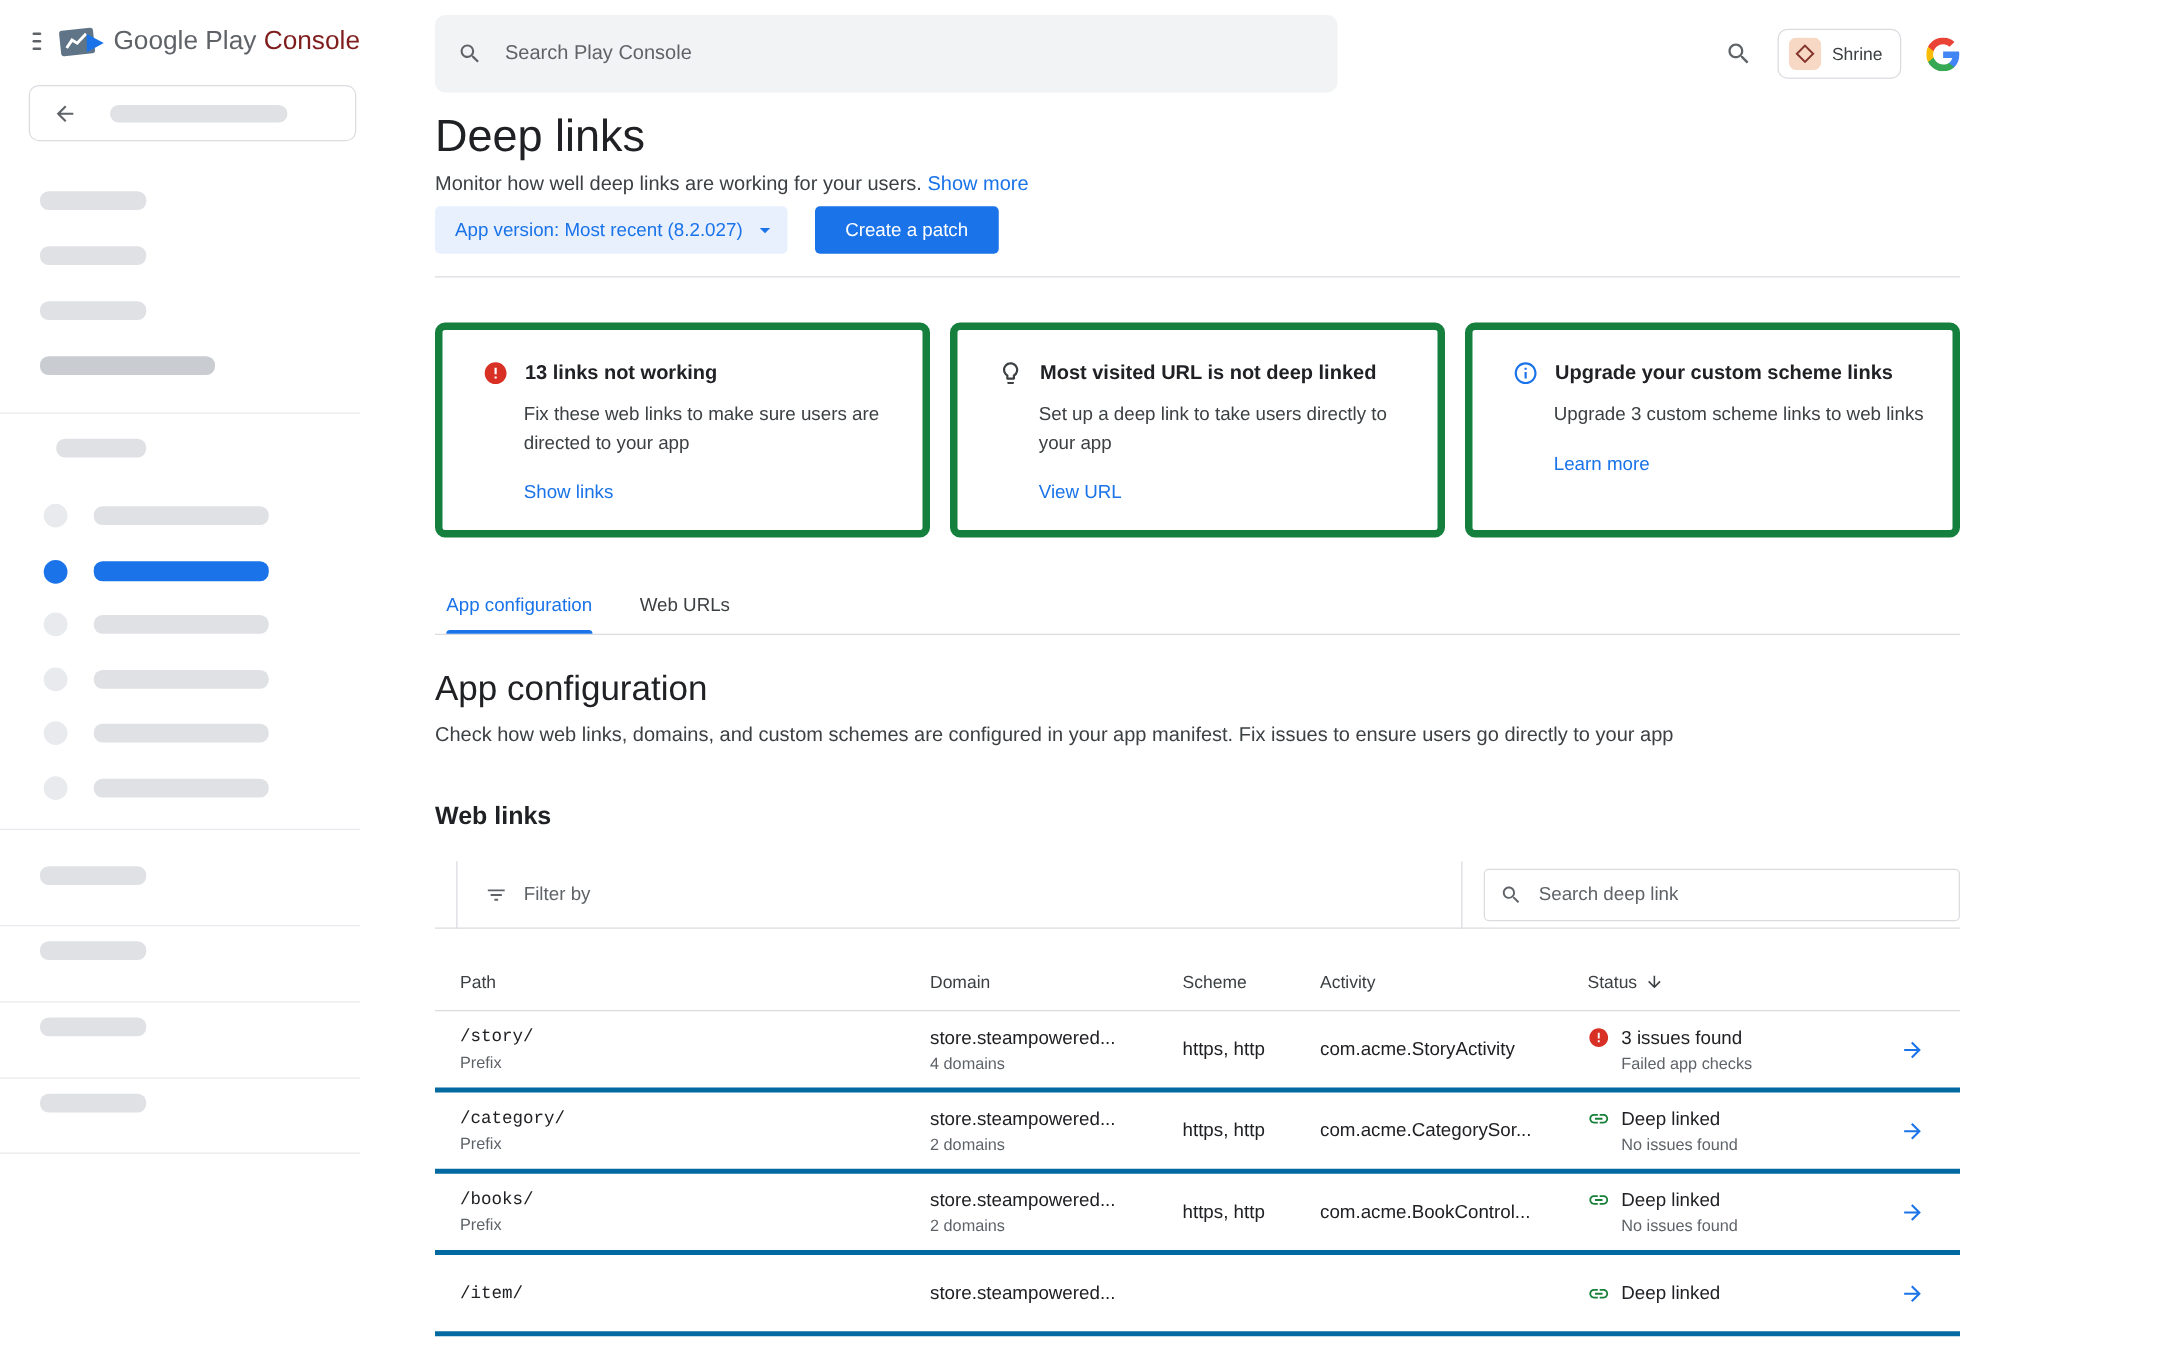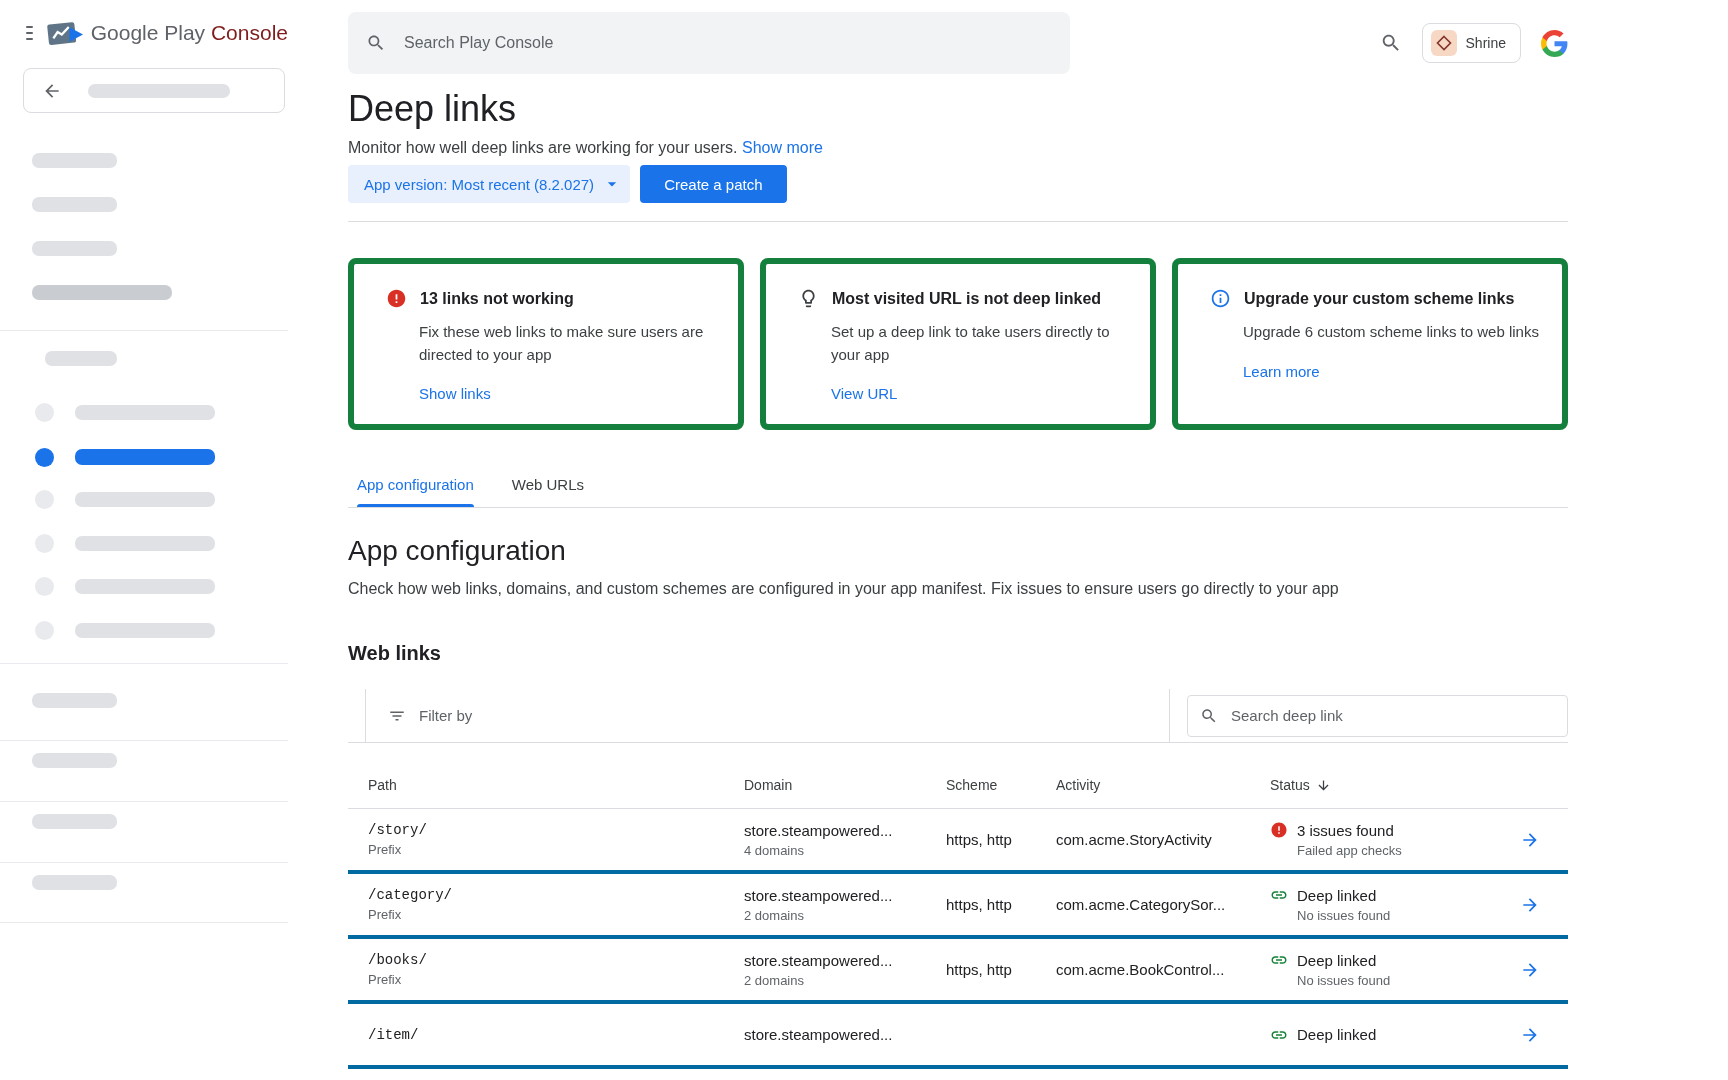--- a/index.html
+++ b/index.html
@@ -43,21 +43,21 @@
   .topbar-right { display:flex; align-items:center; gap:20px; }
   .icon-btn { cursor:pointer; display:flex; align-items:center; }
   .account-chip { display:flex; align-items:center; gap:9px; border:1px solid #dadce0;
     border-radius:8px; padding:6px 14px 6px 8px; background:#fff; cursor:pointer; }
   .chip-label { font-size:14px; color:#3c4043; }
 
   .page-header { display:flex; justify-content:space-between; align-items:flex-start; margin-top:14px;flex-direction:column; }
   .page-title { font-size:36px; font-weight:500; line-height:1.15; color:#202124; }
   .page-sub { margin-top:10px; font-size:16px; color:#3c4043; }
   .link { color:#1a73e8; font-weight:500; cursor:pointer; }
-  .page-actions { display:flex; gap:10px; margin-top:8px; }
+  .page-actions { display:flex; gap:22px; margin-top:8px; }
   .chip-btn { height:38px; background:#e8f0fe; color:#1a73e8; font-size:15px; font-weight:500;
     border:none; border-radius:4px; padding:0 8px 0 16px; display:flex; align-items:center; gap:8px;
     cursor:pointer; font-family:inherit; }
   .primary-btn { height:38px; background:#1a73e8; color:#fff; font-size:15px; font-weight:500;
     border:none; border-radius:4px; padding:0 24px; cursor:pointer; font-family:inherit; }
   .rule { border:none; border-top:1px solid #dadce0; margin:18px 0 0; }
 
   .cards { display:flex; gap:16px; margin-top:36px; }
   .card { flex:1; border:6px solid #15803d; border-radius:8px; padding:24px 22px 22px 32px; background:#fff; }
   .card-head { display:flex; align-items:center; gap:13px; }
@@ -263,21 +263,21 @@
 
       <div class="card">
         <div class="card-head">
           <span class="icon">
             <svg width="21" height="21" viewBox="0 0 24 24">
                 <path fill="#1a73e8" d="M11 7h2v2h-2zm0 4h2v6h-2zm1-9C6.48 2 2 6.48 2 12s4.48 10 10 10 10-4.48 10-10S17.52 2 12 2zm0 18c-4.41 0-8-3.59-8-8s3.59-8 8-8 8 3.59 8 8-3.59 8-8 8z"></path>
               </svg>
           </span>
           <span class="card-title">Upgrade your custom scheme links</span>
         </div>
-        <div class="card-body">Upgrade 6 custom scheme links to web links</div>
+        <div class="card-body">Upgrade 3 custom scheme links to web links</div>
         <div class="card-action">Learn more</div>
       </div>
     </div>
 
     <div class="tabs">
       <div class="tab active">App configuration</div>
       <div class="tab">Web URLs</div>
     </div>
 
     <div class="section-heading">App configuration</div>

